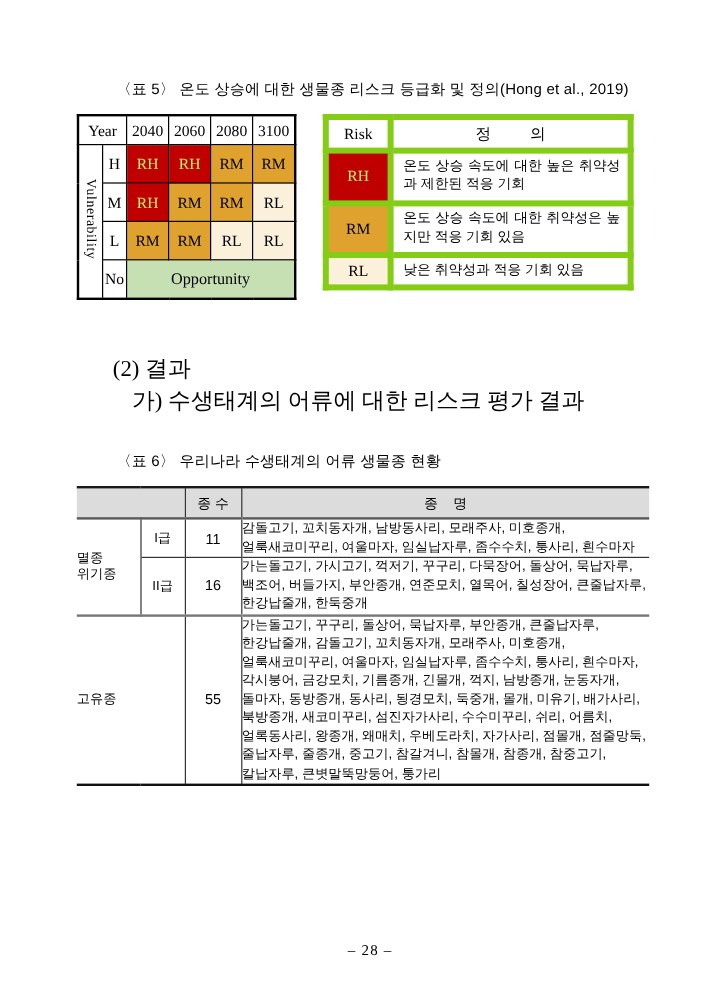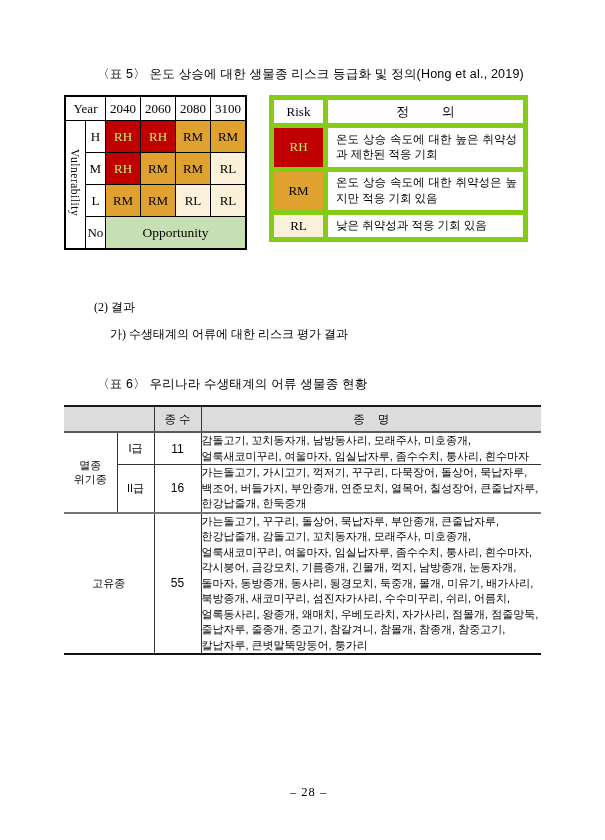--- a/index.html
+++ b/index.html
@@ -35,41 +35,41 @@
   .def .code{width:49px;text-align:center;}
   .def .hrow td{height:23px;}
   .def .dtxt{
     font-family:"Liberation Sans","DejaVu Sans",sans-serif;
     font-size:11.5px;line-height:15.5px;text-align:justify;
     padding:2px 6px 2px 8px;
   }
   .pre{white-space:pre;text-align:center;}
 
   
-  .body-text{font-size:12px;line-height:27px;margin-top:44px;}
+  .body-text{font-size:19px;line-height:27px;margin-top:44px;}
   .body-text p{margin:0;}
   .sec{padding-left:30px;}
   .sub{padding-left:46px;}
   .para{text-align:justify;text-indent:21px;letter-spacing:-.2px;}
 
   
   .t6-title{margin-top:28px;}
   .t6{
     width:477px;margin-top:12px;table-layout:fixed;
     border-top:2px solid #1a1a1a;border-bottom:2.5px solid #111;
     font-family:"Liberation Sans","DejaVu Sans",sans-serif;font-size:11px;
   }
   .c1{width:53px;} .c2{width:37px;} .c3{width:47px;}
   .t6 th{
     background:#DCDCDC;height:24px;font-weight:normal;font-size:11.5px;
     border-bottom:2px solid #5a5a5a;padding:0;
   }
   .t6 td{vertical-align:middle;padding:0;}
   .count-h{border-left:1px solid #333;border-right:1px solid #333;}
-  .grp{text-align:center;white-space:pre-line;line-height:14px;}
+  .grp{text-align:left;white-space:pre-line;line-height:14px;}
   .grade{text-align:center;border-left:1px solid #333;}
   .cnt{text-align:center;border-left:1px solid #333;border-right:1px solid #333;font-size:12px;}
   .sp{padding:6px 4px 6px 8px;line-height:15.5px;white-space:pre-line;}
   .row2 td{border-top:1px solid #333;}
   .row-native td{border-top:2px solid #777;margin-top:44px;}
 
   .page-num{
     position:absolute;left:12px;right:0;bottom:40px;text-align:center;
     font-size:12.5px;letter-spacing:1px;
   }

